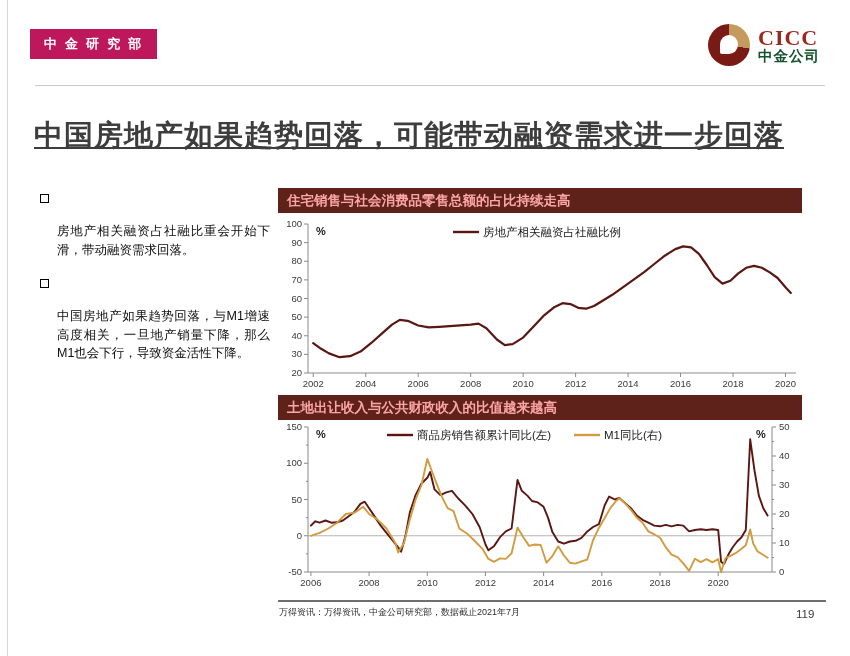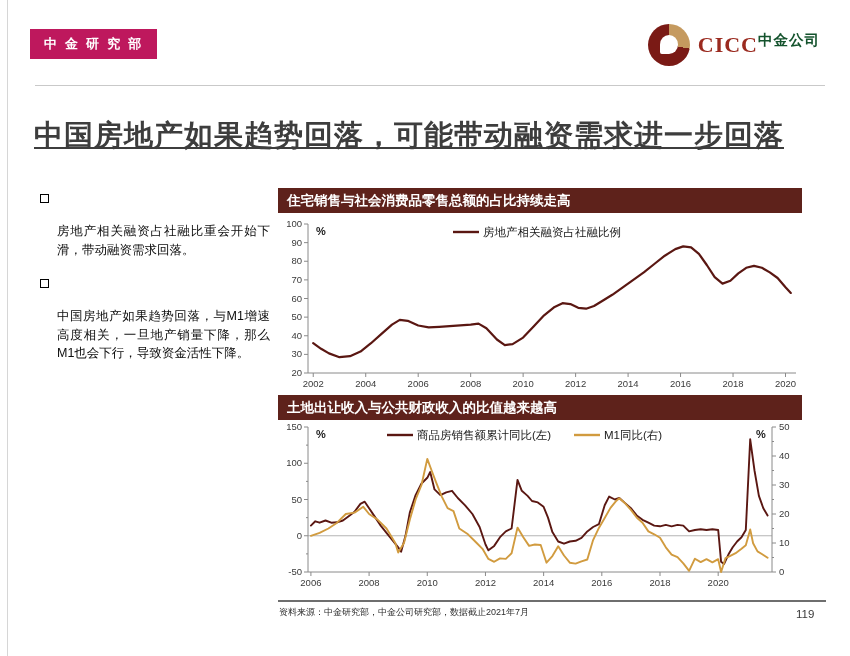--- a/index.html
+++ b/index.html
@@ -10,37 +10,37 @@
 
   .badge{position:absolute;left:30px;top:29px;background:#be185d;color:#fff;
          font-size:13px;font-weight:bold;letter-spacing:0.62em;
          padding:6px 8px 6px 14px;white-space:nowrap;}
 
   .logo{position:absolute;right:30px;top:24px;display:flex;align-items:center;gap:8px;}
   .logo-donut{position:relative;width:42px;height:42px;border-radius:50%;
               background:conic-gradient(#c59a5f 0deg 100deg,#7a1a15 100deg 360deg);}
   .logo-donut::after{content:"";position:absolute;left:12px;top:11px;width:18px;height:19px;
               border-radius:50% 50% 50% 10%;background:#fff;}
-  .logo-text{display:flex;line-height:1.05;}
+  .logo-text{display:flex;flex-direction:column;line-height:1.05;}
   .logo-brand{font-family:"Liberation Serif","DejaVu Serif",serif;font-weight:bold;
               font-size:22px;color:#9a2a1f;letter-spacing:1px;}
   .logo-brand-cn{font-size:14.5px;font-weight:bold;color:#14532d;letter-spacing:1px;}
 
   .header-divider{position:absolute;left:35px;top:85px;width:790px;height:1px;background:#c9c9c9;}
 
   .page-title{position:absolute;left:34px;top:116px;width:800px;
               font-size:29px;font-weight:bold;color:#3d3d3d;letter-spacing:1px;text-decoration:underline;}
 
   .bullets{position:absolute;left:40px;top:190px;width:230px;}
   .bullet{display:flex;margin-bottom:16px;}
   .bullet-marker{flex:0 0 auto;width:7px;height:7px;border:1.6px solid #000;margin:4px 8px 0 0;}
   .bullet-text{font-size:12.5px;line-height:1.48;color:#0c0c0c;text-align:justify;margin-top:32px;}
 
   .panel-header{position:absolute;left:278px;width:524px;height:25px;background:#5e221b;
-                color:#ffffff;font-size:13.5px;font-weight:bold;line-height:25px;
+                color:#fca5a5;font-size:13.5px;font-weight:bold;line-height:25px;
                 padding-left:9px;box-sizing:border-box;white-space:nowrap;}
   #panel-header-1{top:188px;}
   #panel-header-2{top:395px;}
 
   #chart1{position:absolute;left:276px;top:219px;}
   #chart2{position:absolute;left:276px;top:422px;}
 
   .footer-divider{position:absolute;left:278px;top:600px;width:548px;height:2px;background:#6e6e6e;}
   .footer-source{position:absolute;left:279px;top:606px;font-size:9px;color:#2e2e2e;}
   .page-number{position:absolute;left:796px;top:608px;font-size:11.5px;color:#3a3a3a;}
@@ -182,16 +182,16 @@
       <text x="480" y="16" font-size="11" font-weight="bold" fill="#1a1a1a" font-family="Liberation Sans, sans-serif">%</text>
       <path d="M34.9,103.6 L39.3,99.3 L43.6,100.7 L49.5,98.5 L55.3,100.7 L61.1,100.3 L66.9,98.5 L72.7,94.2 L78.5,89.8 L84.4,81.9 L88.7,79.7 L93.1,86.2 L98.9,94.9 L104.7,103.6 L110.5,110.8 L116.4,118.1 L122.2,125.3 L125.1,129.7 L129.5,113.8 L133.8,90.6 L139.6,73.1 L145.5,61.5 L151.3,55.8 L154.2,50.0 L158.5,67.4 L164.4,73.1 L170.2,70.3 L176.0,68.8 L181.8,76.0 L189.1,83.3 L196.4,92.0 L203.6,105.0 L209.5,122.5 L212.4,128.3 L218.2,123.9 L224.0,115.2 L229.8,109.4 L235.6,106.5 L241.5,57.9 L245.8,68.8 L251.6,73.9 L256.0,79.0 L261.8,80.4 L267.6,84.8 L272.0,95.6 L276.4,110.1 L282.2,119.5 L288.0,121.7 L293.8,119.5 L299.6,118.8 L305.5,115.9 L311.3,109.4 L317.1,105.0 L322.9,102.2 L328.7,83.3 L333.1,74.6 L338.9,77.5 L343.3,76.0 L349.1,81.1 L354.9,86.2 L360.7,93.4 L366.5,97.8 L372.4,100.7 L378.2,103.6 L384.0,104.3 L389.8,102.9 L395.6,104.3 L401.5,102.9 L407.3,103.6 L413.1,109.4 L418.9,108.0 L424.7,107.2 L430.5,108.0 L436.4,107.2 L442.2,108.0 L445.1,139.8 L448.0,142.0 L452.4,132.6 L456.7,125.3 L461.1,119.5 L465.5,115.2 L469.8,108.0 L474.2,17.3 L478.5,48.5 L482.9,73.9 L487.3,86.2 L491.6,93.4" fill="none" stroke="#5a1712" stroke-width="1.9" stroke-linejoin="round" stroke-linecap="round"></path>
       <path d="M34.9,113.8 L43.6,110.8 L52.4,106.5 L61.1,100.7 L69.8,92.0 L78.5,90.6 L87.3,84.8 L93.1,92.0 L101.8,97.8 L110.5,106.5 L119.3,121.0 L122.2,130.6 L128.0,121.0 L133.8,97.8 L139.6,77.5 L145.5,63.0 L151.3,36.9 L155.6,48.5 L160.0,60.1 L165.8,74.6 L171.6,86.2 L177.5,89.1 L183.3,106.5 L192.0,112.3 L200.7,121.0 L206.5,126.8 L212.4,136.9 L218.2,139.8 L224.0,136.4 L229.8,136.9 L235.6,131.2 L241.5,105.6 L247.3,115.2 L253.1,123.9 L258.9,122.5 L264.7,123.0 L270.5,140.7 L276.4,134.1 L282.2,124.2 L288.0,133.5 L293.8,140.7 L299.6,141.6 L305.5,139.3 L311.3,137.5 L317.1,118.1 L322.9,105.9 L328.7,96.1 L334.5,85.9 L340.4,78.7 L343.3,76.3 L349.1,81.3 L354.9,87.9 L360.7,95.5 L366.5,100.7 L372.4,109.4 L378.2,112.3 L384.0,115.8 L389.8,125.3 L395.6,132.6 L401.5,135.2 L407.3,141.3 L413.1,148.8 L418.9,136.7 L424.7,140.1 L430.5,137.2 L436.4,140.4 L442.2,137.2 L445.1,150.0 L449.5,136.1 L453.8,134.1 L459.6,131.2 L465.5,126.8 L469.8,123.3 L474.2,107.4 L477.1,121.3 L481.5,129.4 L485.8,132.0 L491.6,135.8" fill="none" stroke="#d19b3f" stroke-width="1.9" stroke-linejoin="round" stroke-linecap="round"></path>
       <line x1="111" y1="13" x2="137" y2="13" stroke="#5a1712" stroke-width="2.4"></line>
       <text x="141" y="17" font-size="11.5" fill="#1a1a1a" font-family="Liberation Sans, sans-serif">商品房销售额累计同比(左)</text>
       <line x1="298" y1="13" x2="324" y2="13" stroke="#d19b3f" stroke-width="2.4"></line>
       <text x="328" y="17" font-size="11.5" fill="#1a1a1a" font-family="Liberation Sans, sans-serif">M1同比(右)</text>
     </svg>
 
   <div class="footer-divider"></div>
-  <div class="footer-source">资料来源：中金研究部，中金公司研究部，数据截止2021年7月</div>
+  <div class="footer-source">万得资讯：万得资讯，中金公司研究部，数据截止2021年7月</div>
   <div class="page-number">119</div>
 
 </div>
 
 </body></html>

